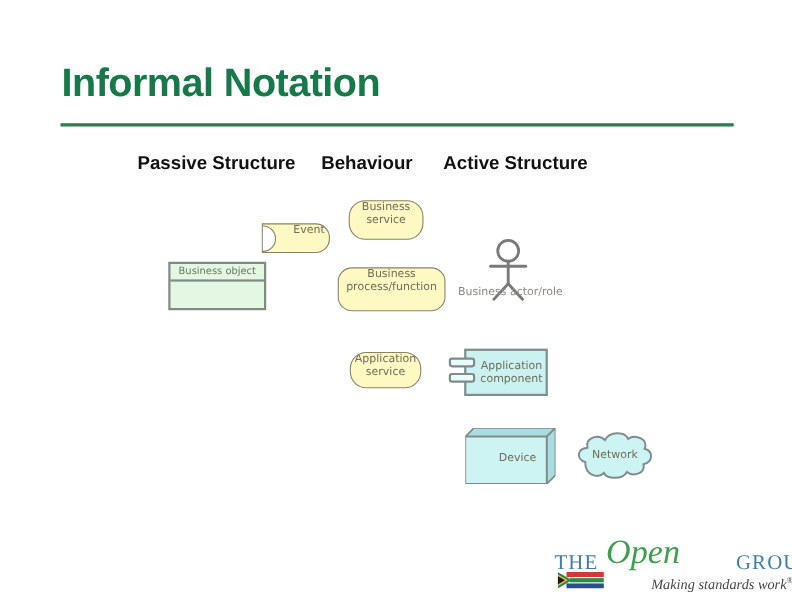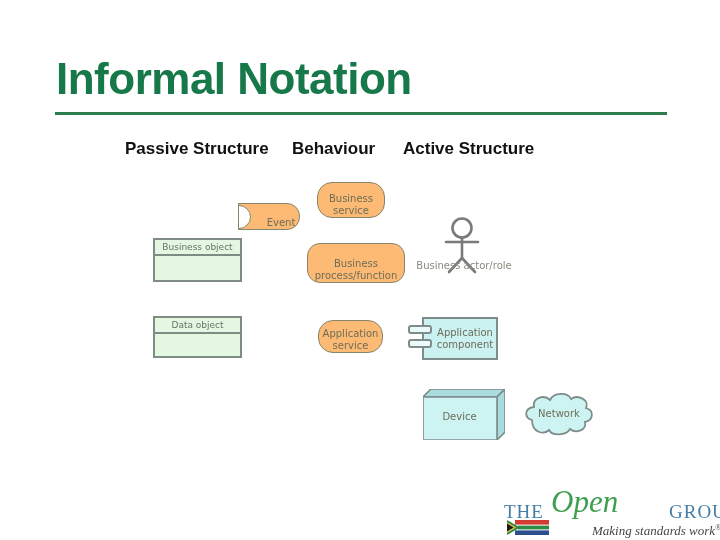--- a/index.html
+++ b/index.html
@@ -1,31 +1,31 @@
 <!DOCTYPE html>
 <html><head>
 <meta charset="utf-8">
 <style>
   html,body{margin:0;padding:0;background:#fff;}
   #slide{position:relative;width:720px;height:540px;background:#ffffff;overflow:hidden;
          font-family:"Liberation Sans",sans-serif;}
 
-  .title{position:absolute;left:56px;top:54px;font-size:44px;font-weight:bold;
+  .title{position:absolute;left:56px;top:54px;font-size:36px;font-weight:bold;
          letter-spacing:-0.5px;color:#17784A;white-space:nowrap;}
   .rule{position:absolute;left:55px;top:112px;width:612px;height:3px;background:#2E7D4E;}
 
   .col-head{position:absolute;top:139px;font-size:17px;font-weight:bold;color:#111;white-space:nowrap;}
   .col-head.passive{left:125px;} .col-head.behav{left:292px;} .col-head.active{left:403px;}
 
   .lbl{font-family:"DejaVu Sans",sans-serif;font-size:10px;line-height:1.2;color:#6d6d58;
        text-align:center;white-space:pre-line;}
 
   
-  .ynote{position:absolute;background:#fdba74;border:1.5px solid #85856B;
-         display:flex;align-items:flex-end;justify-content:center;box-sizing:border-box;}
+  .ynote{position:absolute;background:#fef9c3;border:1.5px solid #85856B;
+         display:flex;align-items:flex-start;justify-content:center;box-sizing:border-box;}
   .biz-service{left:317px;top:182px;width:68px;height:36px;border-radius:15px;}
   .biz-process{left:307px;top:243px;width:98px;height:40px;border-radius:13px;}
   .app-service{left:318px;top:320px;width:65px;height:33px;border-radius:15px;}
   .event{left:238px;top:203px;width:62px;height:27px;border-radius:0 13px 13px 0;overflow:hidden;}
   .event .notch{position:absolute;left:-12px;top:50%;transform:translateY(-50%);
         width:22px;height:22px;background:#fff;border:1.5px solid #85856B;border-radius:50%;}
   .event .lbl{margin-left:24px;}
 
   
   .gobj{position:absolute;left:153px;width:89px;background:#E3F7E2;border:2px solid #7F8C84;
@@ -39,21 +39,21 @@
   .component{position:absolute;left:422px;top:317px;width:76px;height:43px;background:#CBF2F0;
         border:2px solid #7F8C8C;box-sizing:border-box;display:flex;align-items:center;
         justify-content:center;padding-left:10px;}
   .tab{position:absolute;left:408px;width:24px;height:9px;background:#EAFBF9;
         border:2px solid #7F8C8C;border-radius:3px;box-sizing:border-box;}
   .tab1{top:325px;} .tab2{top:339px;}
 
   .svg-abs{position:absolute;}
   .actor-label{position:absolute;left:414px;top:260px;width:100px;}
   .actor-label .lbl{color:#8a8a80;}
-  .device-label{position:absolute;left:423px;top:411px;width:73px;}
+  .device-label{position:absolute;left:434px;top:411px;width:73px;}
   .network-label{position:absolute;left:524px;top:408px;width:70px;}
 
   
   .logo-the{position:absolute;left:504px;top:501px;font-family:"Liberation Serif",serif;
         font-size:19px;color:#447EA6;letter-spacing:1px;}
   .logo-open{position:absolute;left:551px;top:484px;font-family:"Liberation Serif",serif;
         font-style:italic;font-size:31px;color:#3EA04E;}
   .logo-group{position:absolute;left:641px;top:501px;font-family:"Liberation Serif",serif;
         font-size:19px;color:#447EA6;letter-spacing:1px;margin-left:28px;}
   .tagline{position:absolute;left:592px;top:523px;font-family:"Liberation Serif",serif;
@@ -92,25 +92,20 @@
     <span class="lbl">Application
 service</span>
   </div>
 
   <div class="gobj biz-object">
     <div class="band">
       <span class="lbl">Business object</span>
     </div>
   </div>
 
-  <div class="gobj data-object">
-    <div class="band">
-      <span class="lbl">Data object</span>
-    </div>
-  </div>
 
   <svg class="svg-abs" style="left:440px;top:214px" width="46" height="62" viewBox="0 0 46 62">
     <g fill="none" stroke="#7A7A7A" stroke-width="2.6" stroke-linecap="round">
       <circle cx="22" cy="14" r="9.5"></circle>
       <line x1="22" y1="24" x2="22" y2="44"></line>
       <line x1="6" y1="28" x2="38" y2="28"></line>
       <line x1="22" y1="44" x2="9" y2="58"></line>
       <line x1="22" y1="44" x2="35" y2="58"></line>
     </g>
   </svg>

